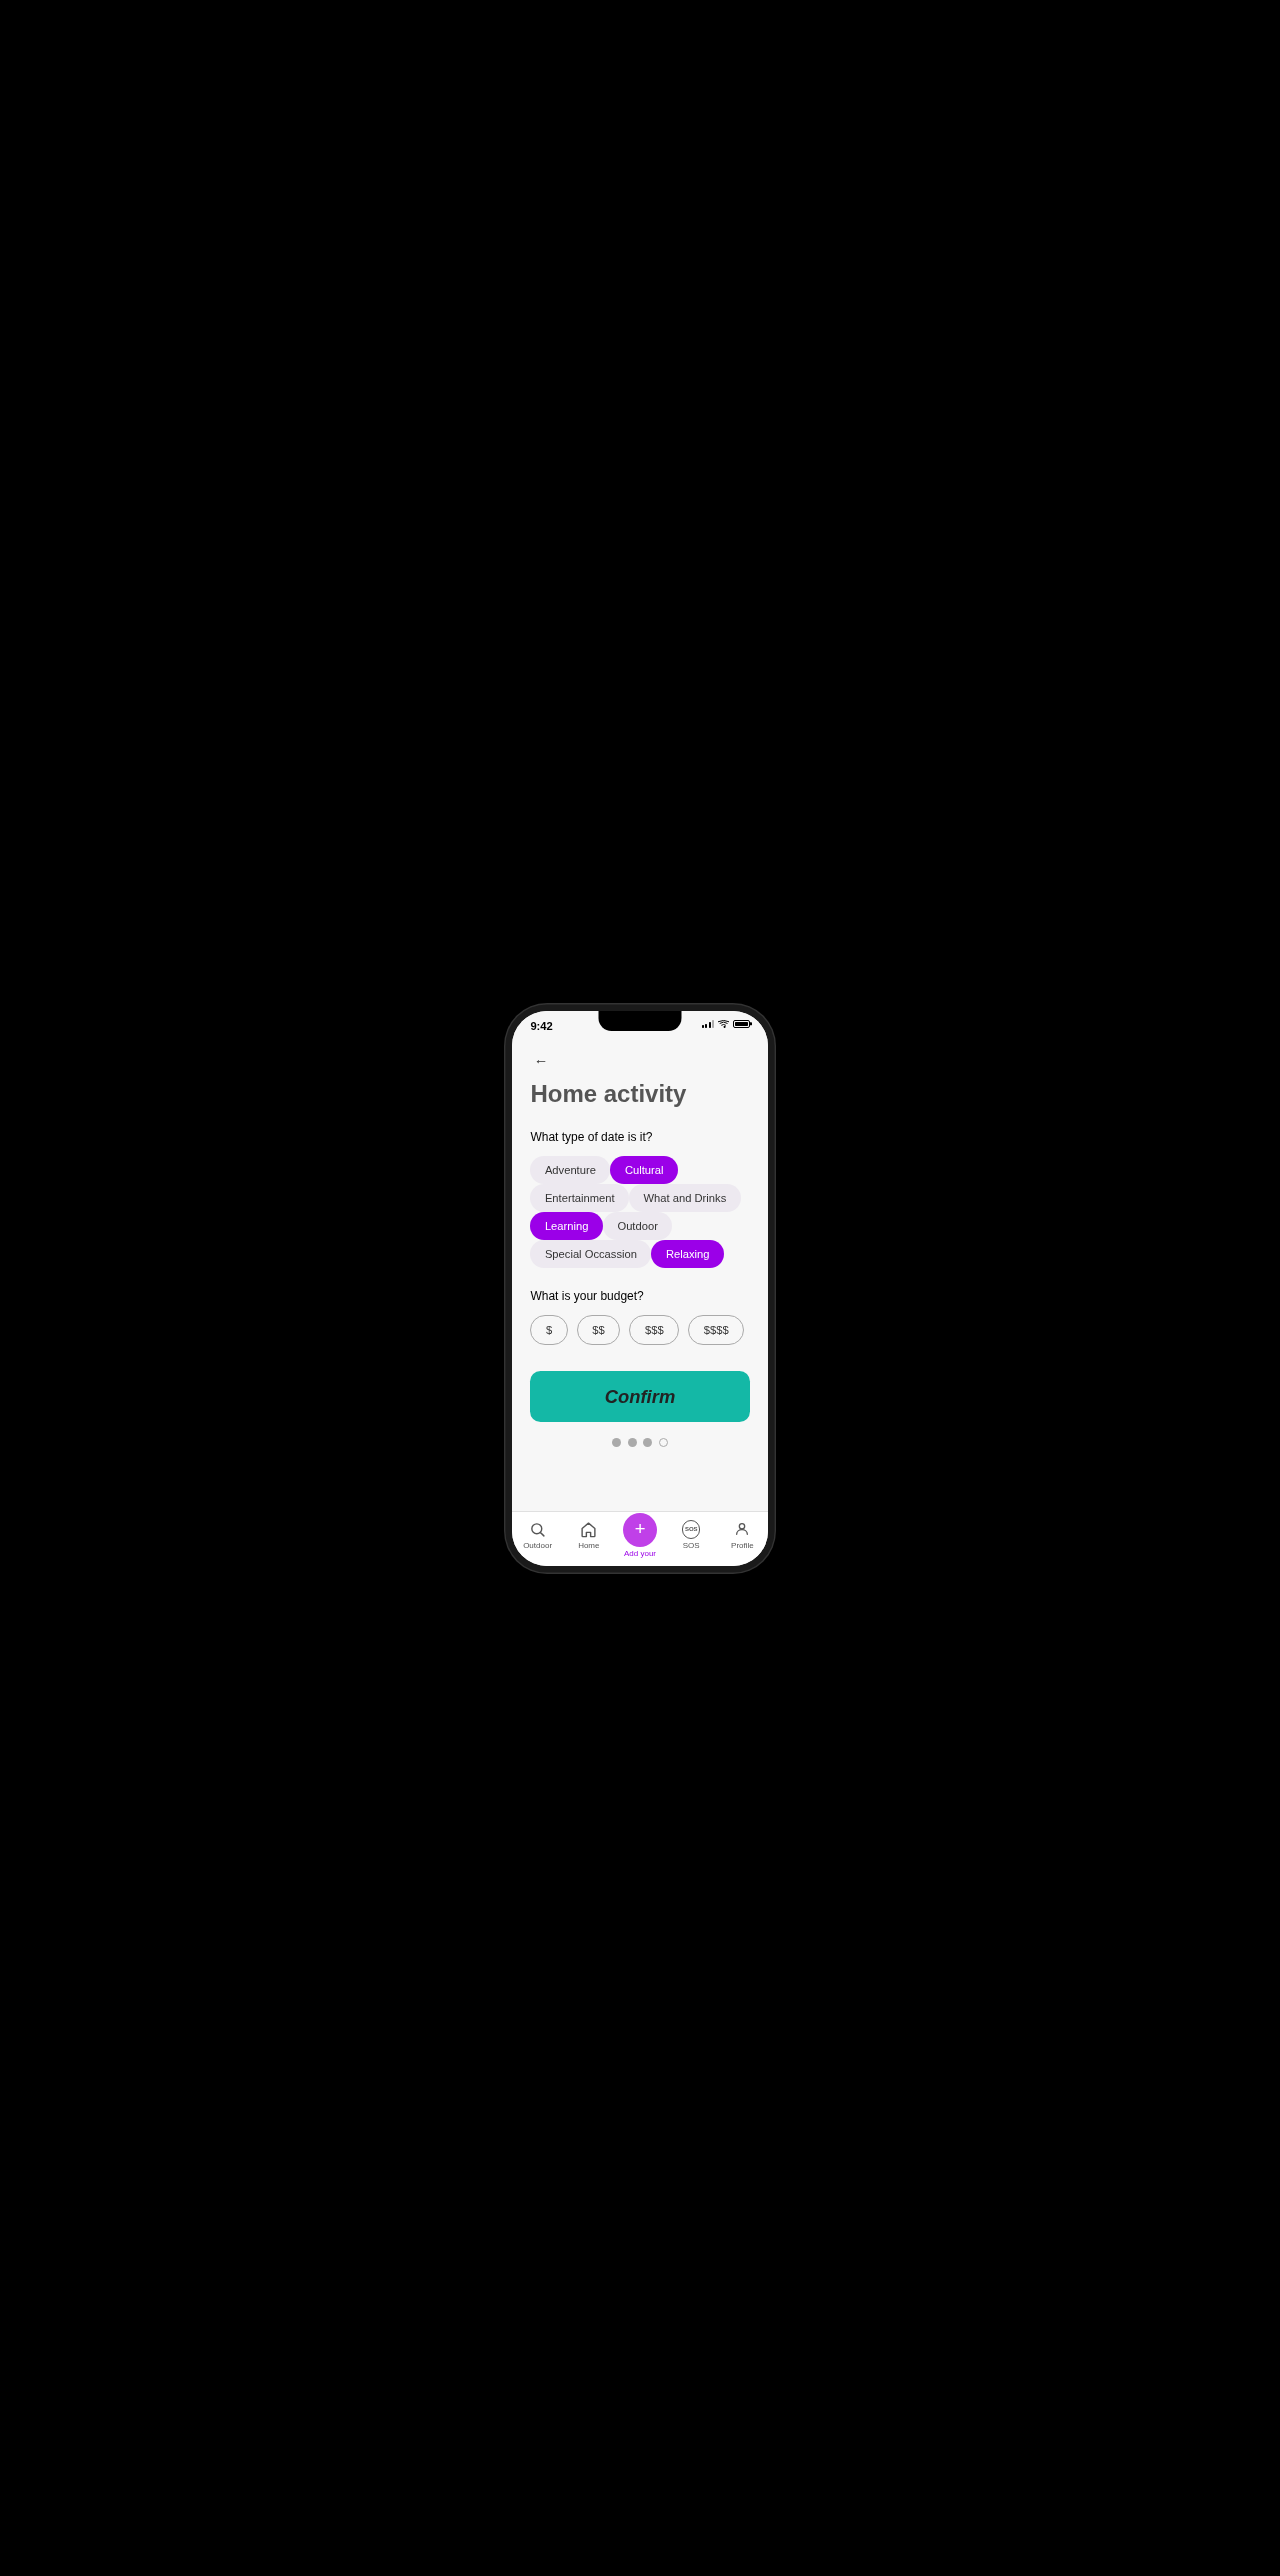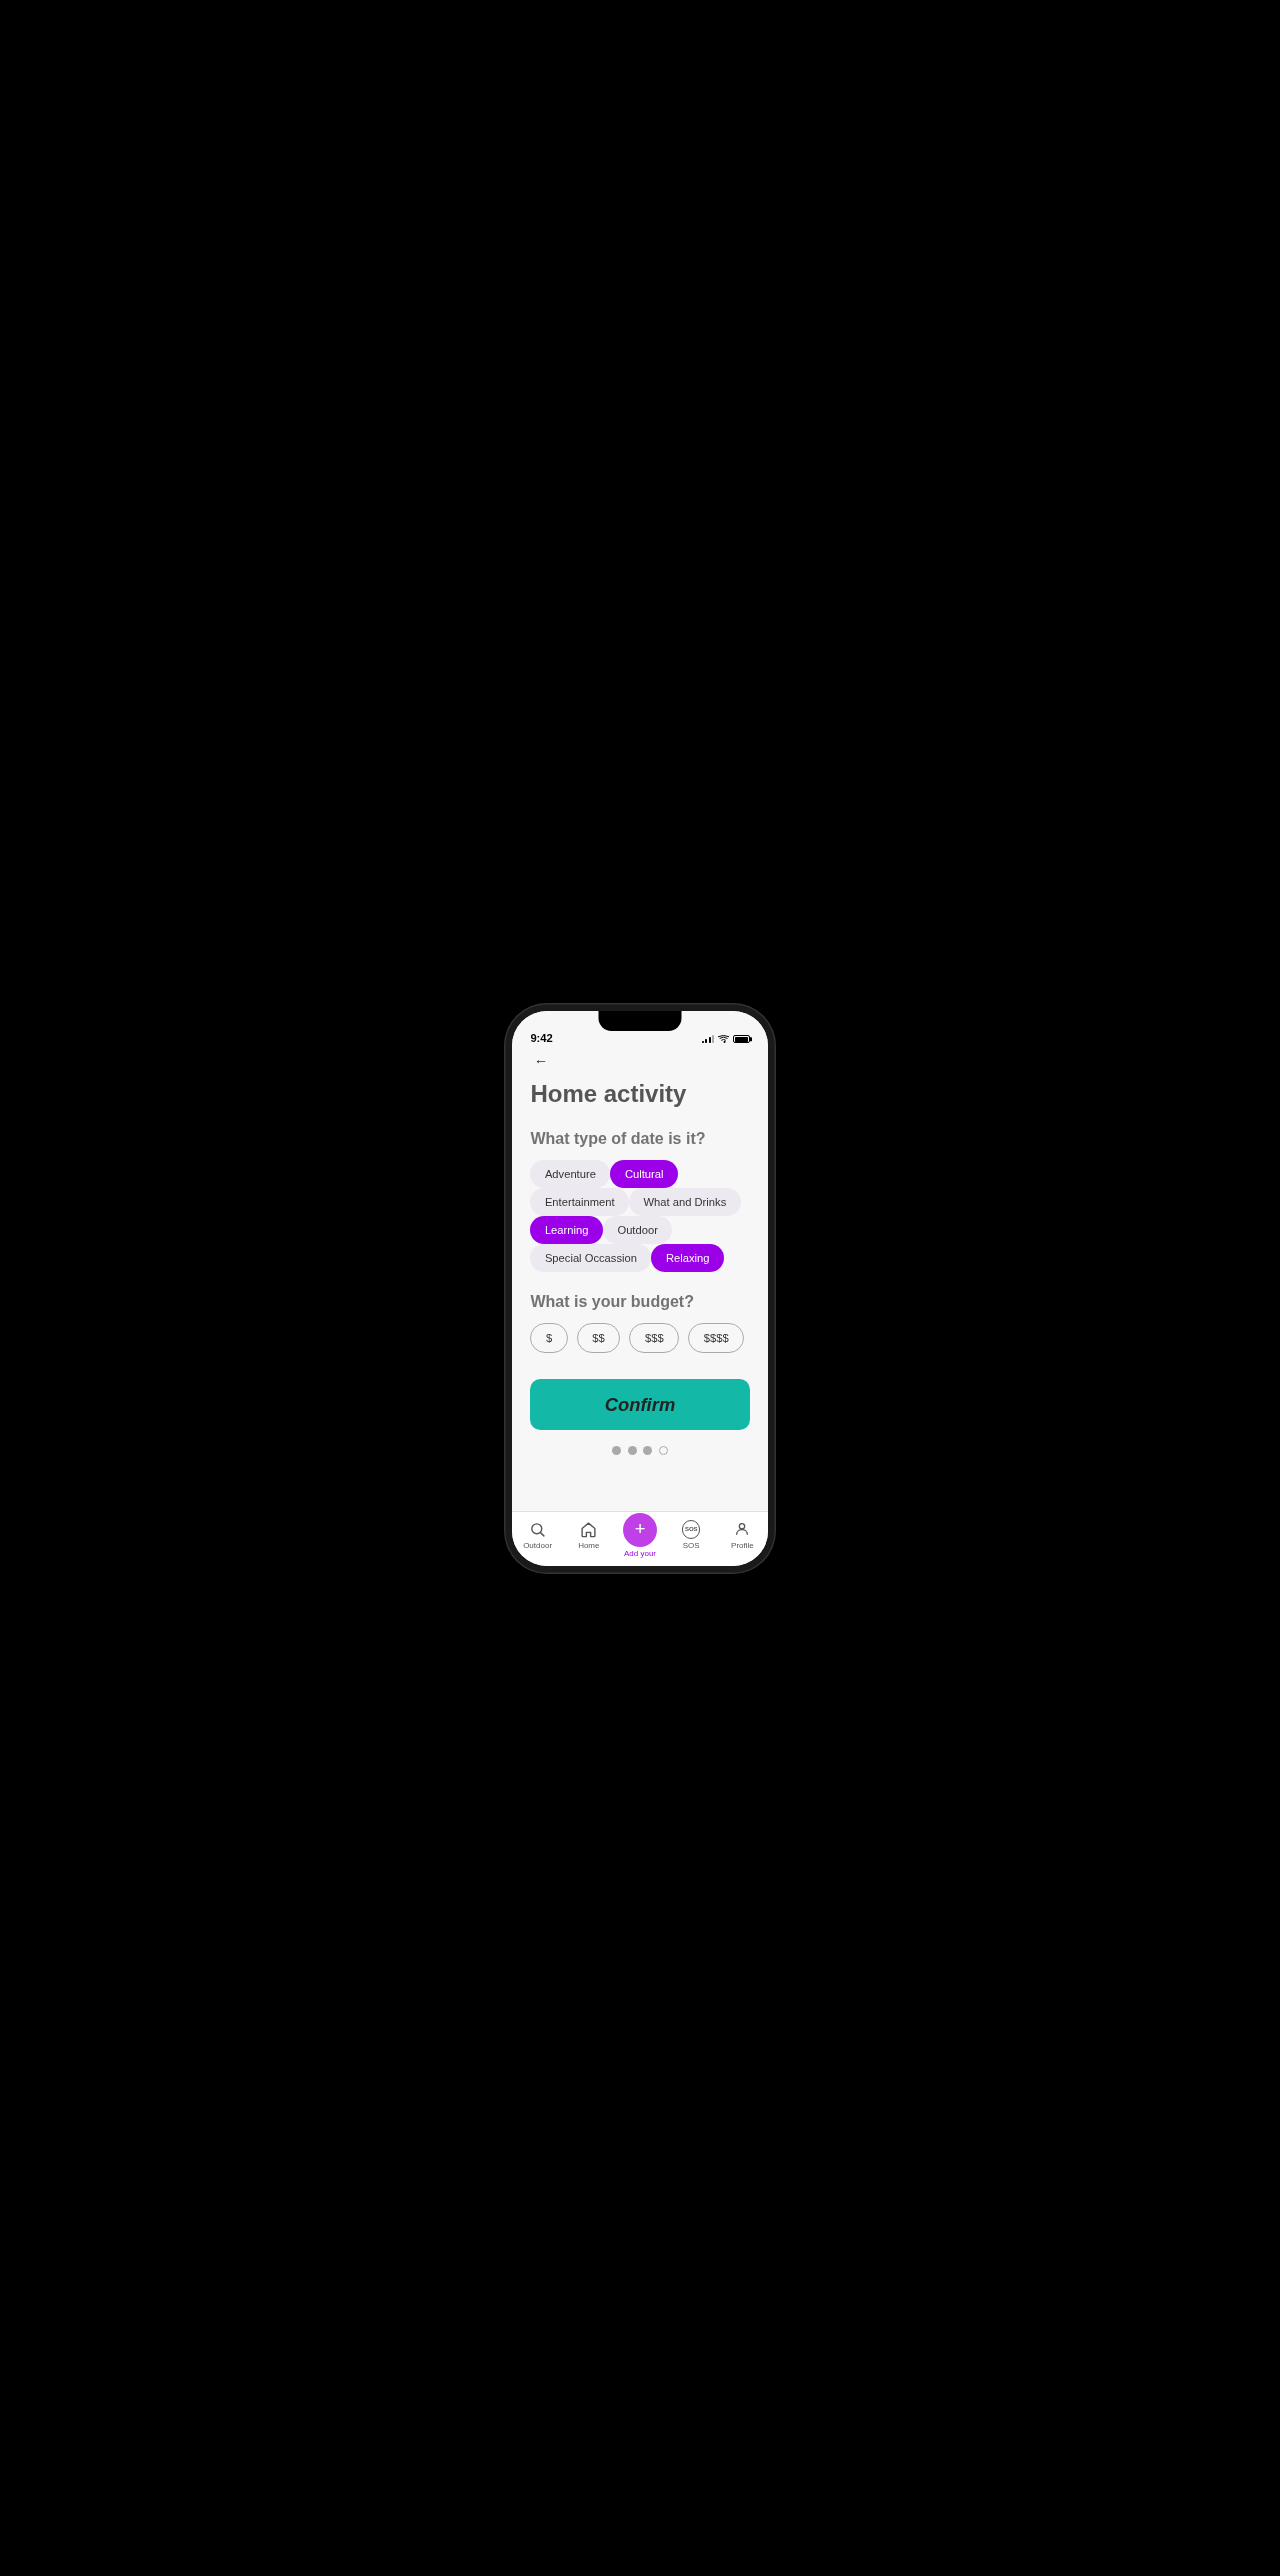--- a/index.html
+++ b/index.html
@@ -24,21 +24,21 @@
       box-shadow: 0 0 0 6.6px #1a1a1a, 0 0 0 8px #333;
       display: flex;
       flex-direction: column;
     }
 
     
     .status-bar {
       background: #f7f7f7;
       display: flex;
       justify-content: space-between;
-      align-items: flex-end;
+      align-items: flex-start;
       padding: 9.2px 18.4px 0 18.4px;
       height: 33px;
       flex-shrink: 0;
     }
 
     .status-time {
       font-size: 11.2px;
       font-weight: 600;
       color: #000;
     }
@@ -136,24 +136,24 @@
 
     .page-title {
       font-size: 24px;
       font-weight: 700;
       color: #555;
       margin-bottom: 21px;
       line-height: 1.2;
     }
 
     .section-label {
-      font-size: 16px;
-      color: #737373;
+      font-size: 12px;
+      color: #000000;
       margin-bottom: 12px;
-      font-weight: 700;
+      font-weight: 400;
     }
 
     .tags-container {
       display: flex;
       flex-wrap: wrap;
       gap: 0;
       margin-bottom: 21px;
     }
 
     .tag {

